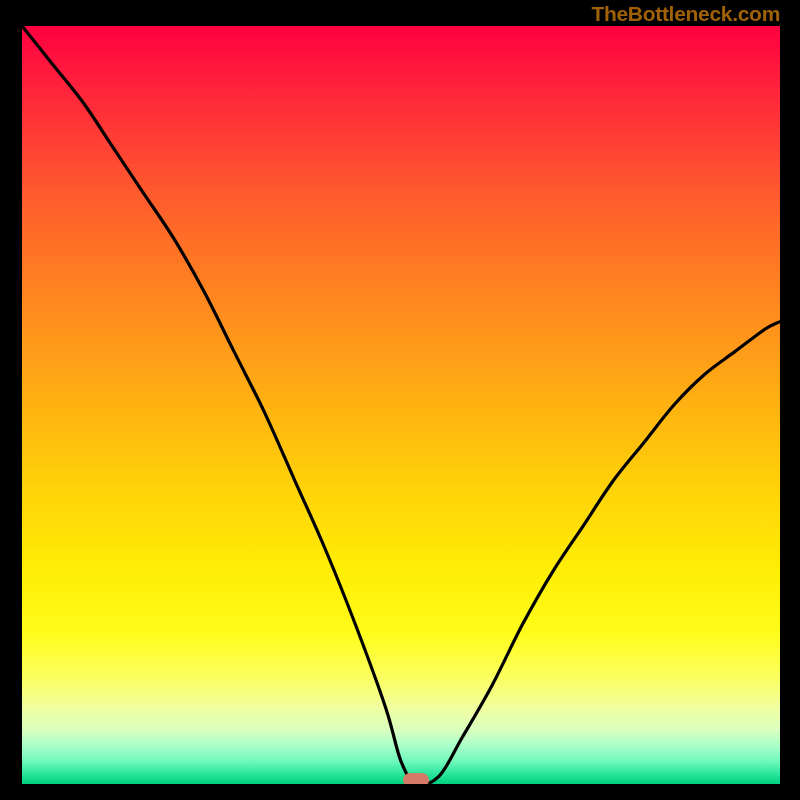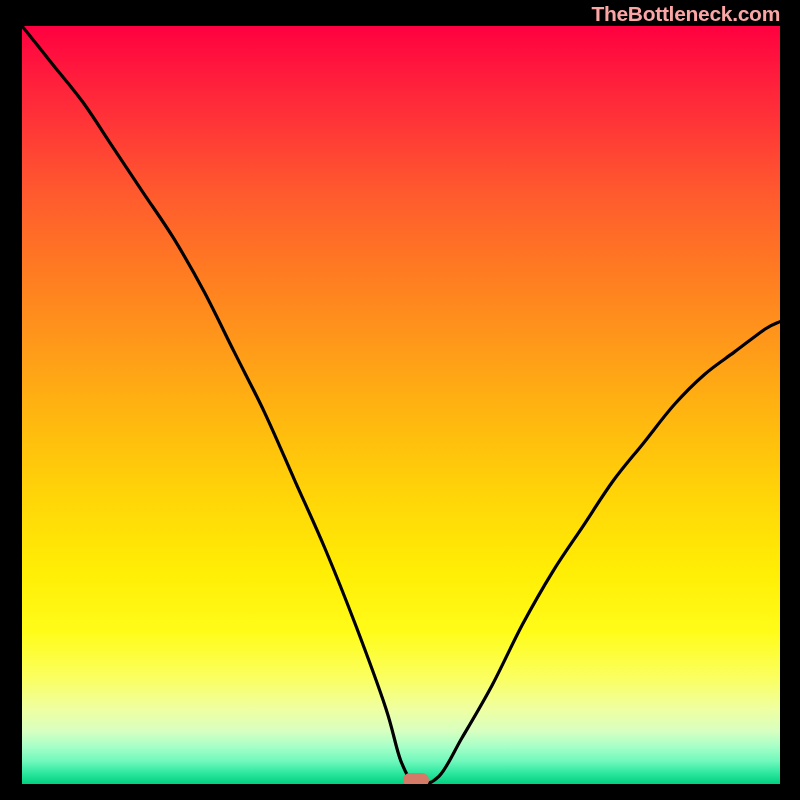--- a/index.html
+++ b/index.html
@@ -51,21 +51,21 @@
       #30e8a0 98.5%,
       #00d080 100%);
   }
   .attribution {
     position: absolute;
     top: 2px;
     right: 20px;
     font-family: Arial, Helvetica, sans-serif;
     font-size: 21px;
     font-weight: bold;
-    color: #fca5a5;
+    color: #a16207;
     letter-spacing: -0.3px;
   }
   svg.curve {
     position: absolute;
     left: 0;
     top: 0;
     width: 100%;
     height: 100%;
   }
   .marker {

